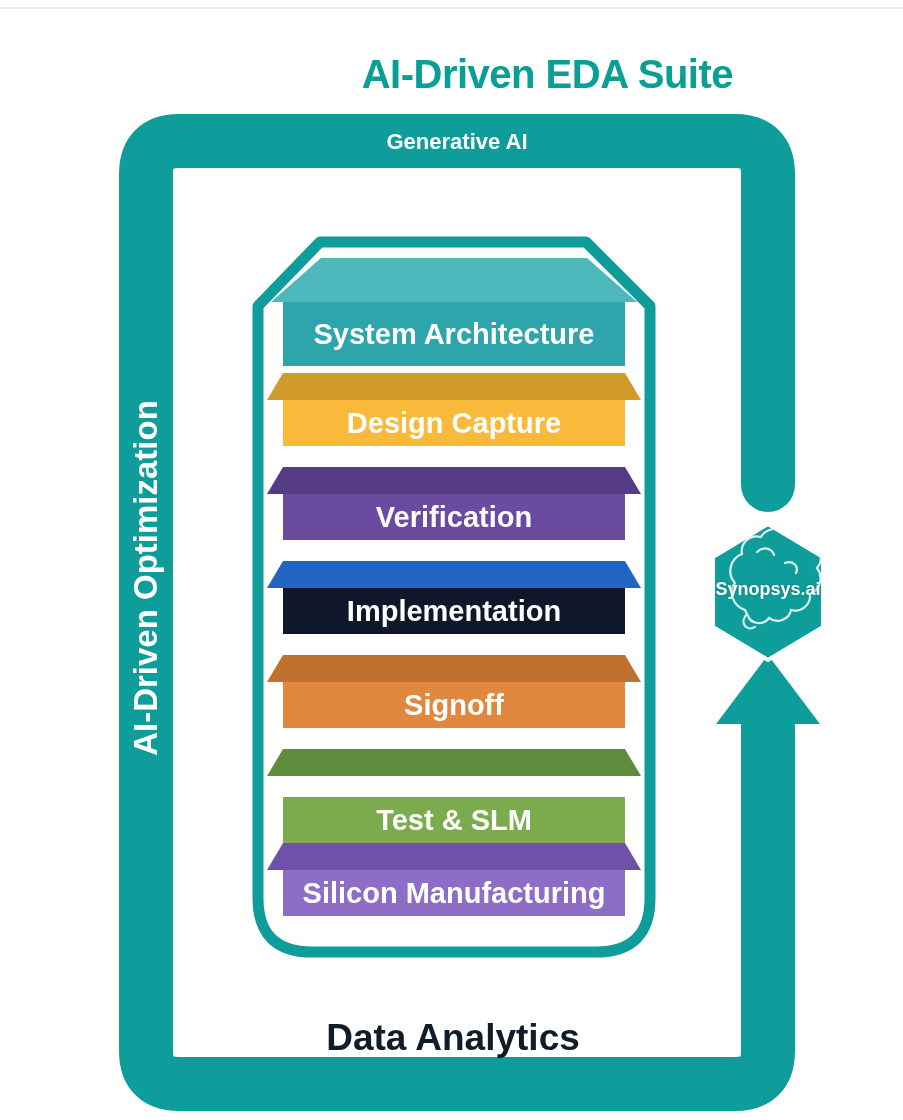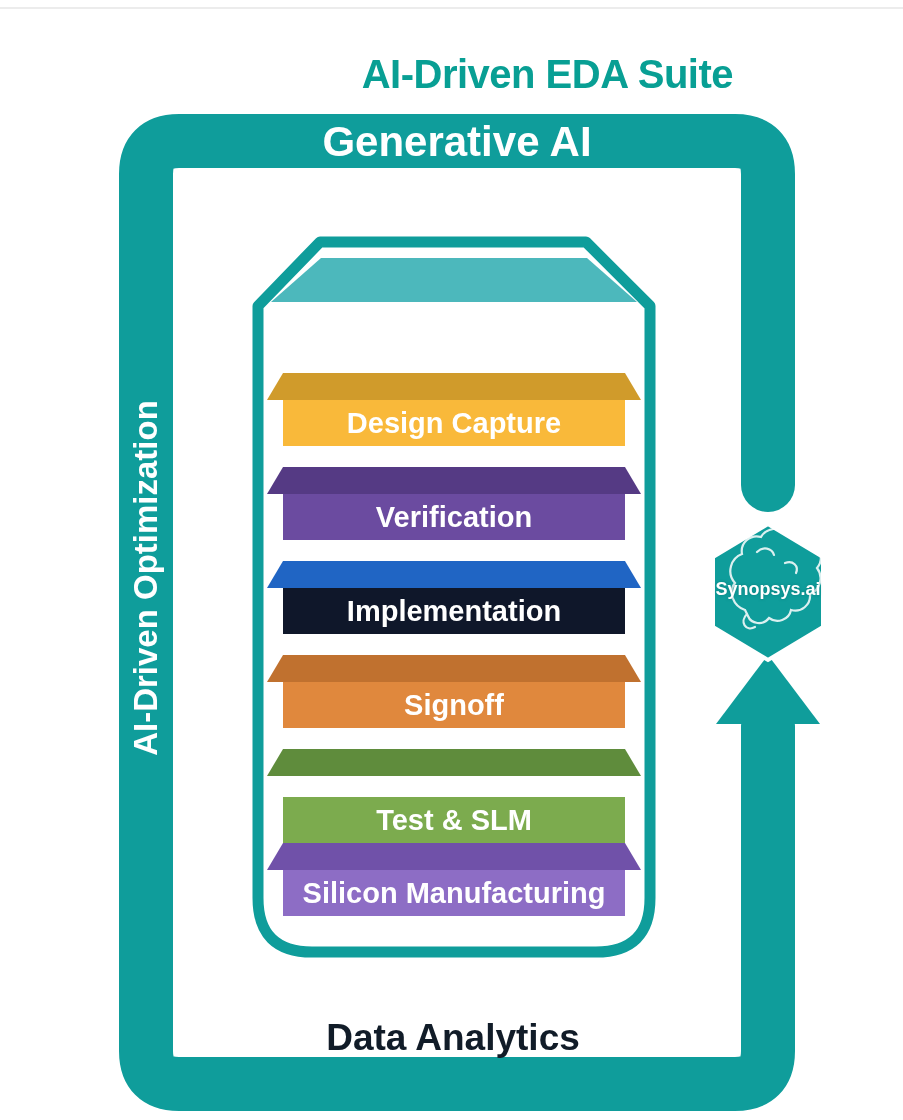--- a/index.html
+++ b/index.html
@@ -16,21 +16,21 @@
   .page-title{
     position:absolute;top:52px;left:0;width:733px;
     text-align:right;
     font-size:40px;font-weight:bold;color:#089f94;
     letter-spacing:-0.5px;
   }
   .diagram-svg{position:absolute;left:0;top:0;}
   .loop-label-top{
     position:absolute;left:146px;width:622px;top:122px;height:40px;
     display:flex;align-items:center;justify-content:center;
-    color:#ffffff;font-size:42px;font-weight:bold;
+    color:#ffffff;font-size:22px;font-weight:bold;
   }
   .loop-label-left{
     position:absolute;left:146px;top:578px;
     transform:translate(-50%,-50%) rotate(-90deg);
     white-space:nowrap;
     color:#ffffff;font-size:33px;font-weight:bold;
   }
   .loop-label-bottom{
     position:absolute;left:100px;width:706px;top:1016px;height:44px;
     display:flex;align-items:center;justify-content:center;
@@ -87,20 +87,23 @@
       <path d="M 747 614 C 739 622 746 632 755 627"></path>
     </g>
   </svg>
 
   <div class="loop-label-top">Generative AI</div>
   <div class="loop-label-left">AI-Driven Optimization</div>
   <div class="loop-label-bottom">Data Analytics</div>
 
   <div class="badge-label">Synopsys.ai</div>
 
+  <div class="face s1f">
+    <span>System Architecture</span>
+  </div>
 
   <div class="lid s2l"></div>
   <div class="face s2f">
     <span>Design Capture</span>
   </div>
 
   <div class="lid s3l"></div>
   <div class="face s3f">
     <span>Verification</span>
   </div>

